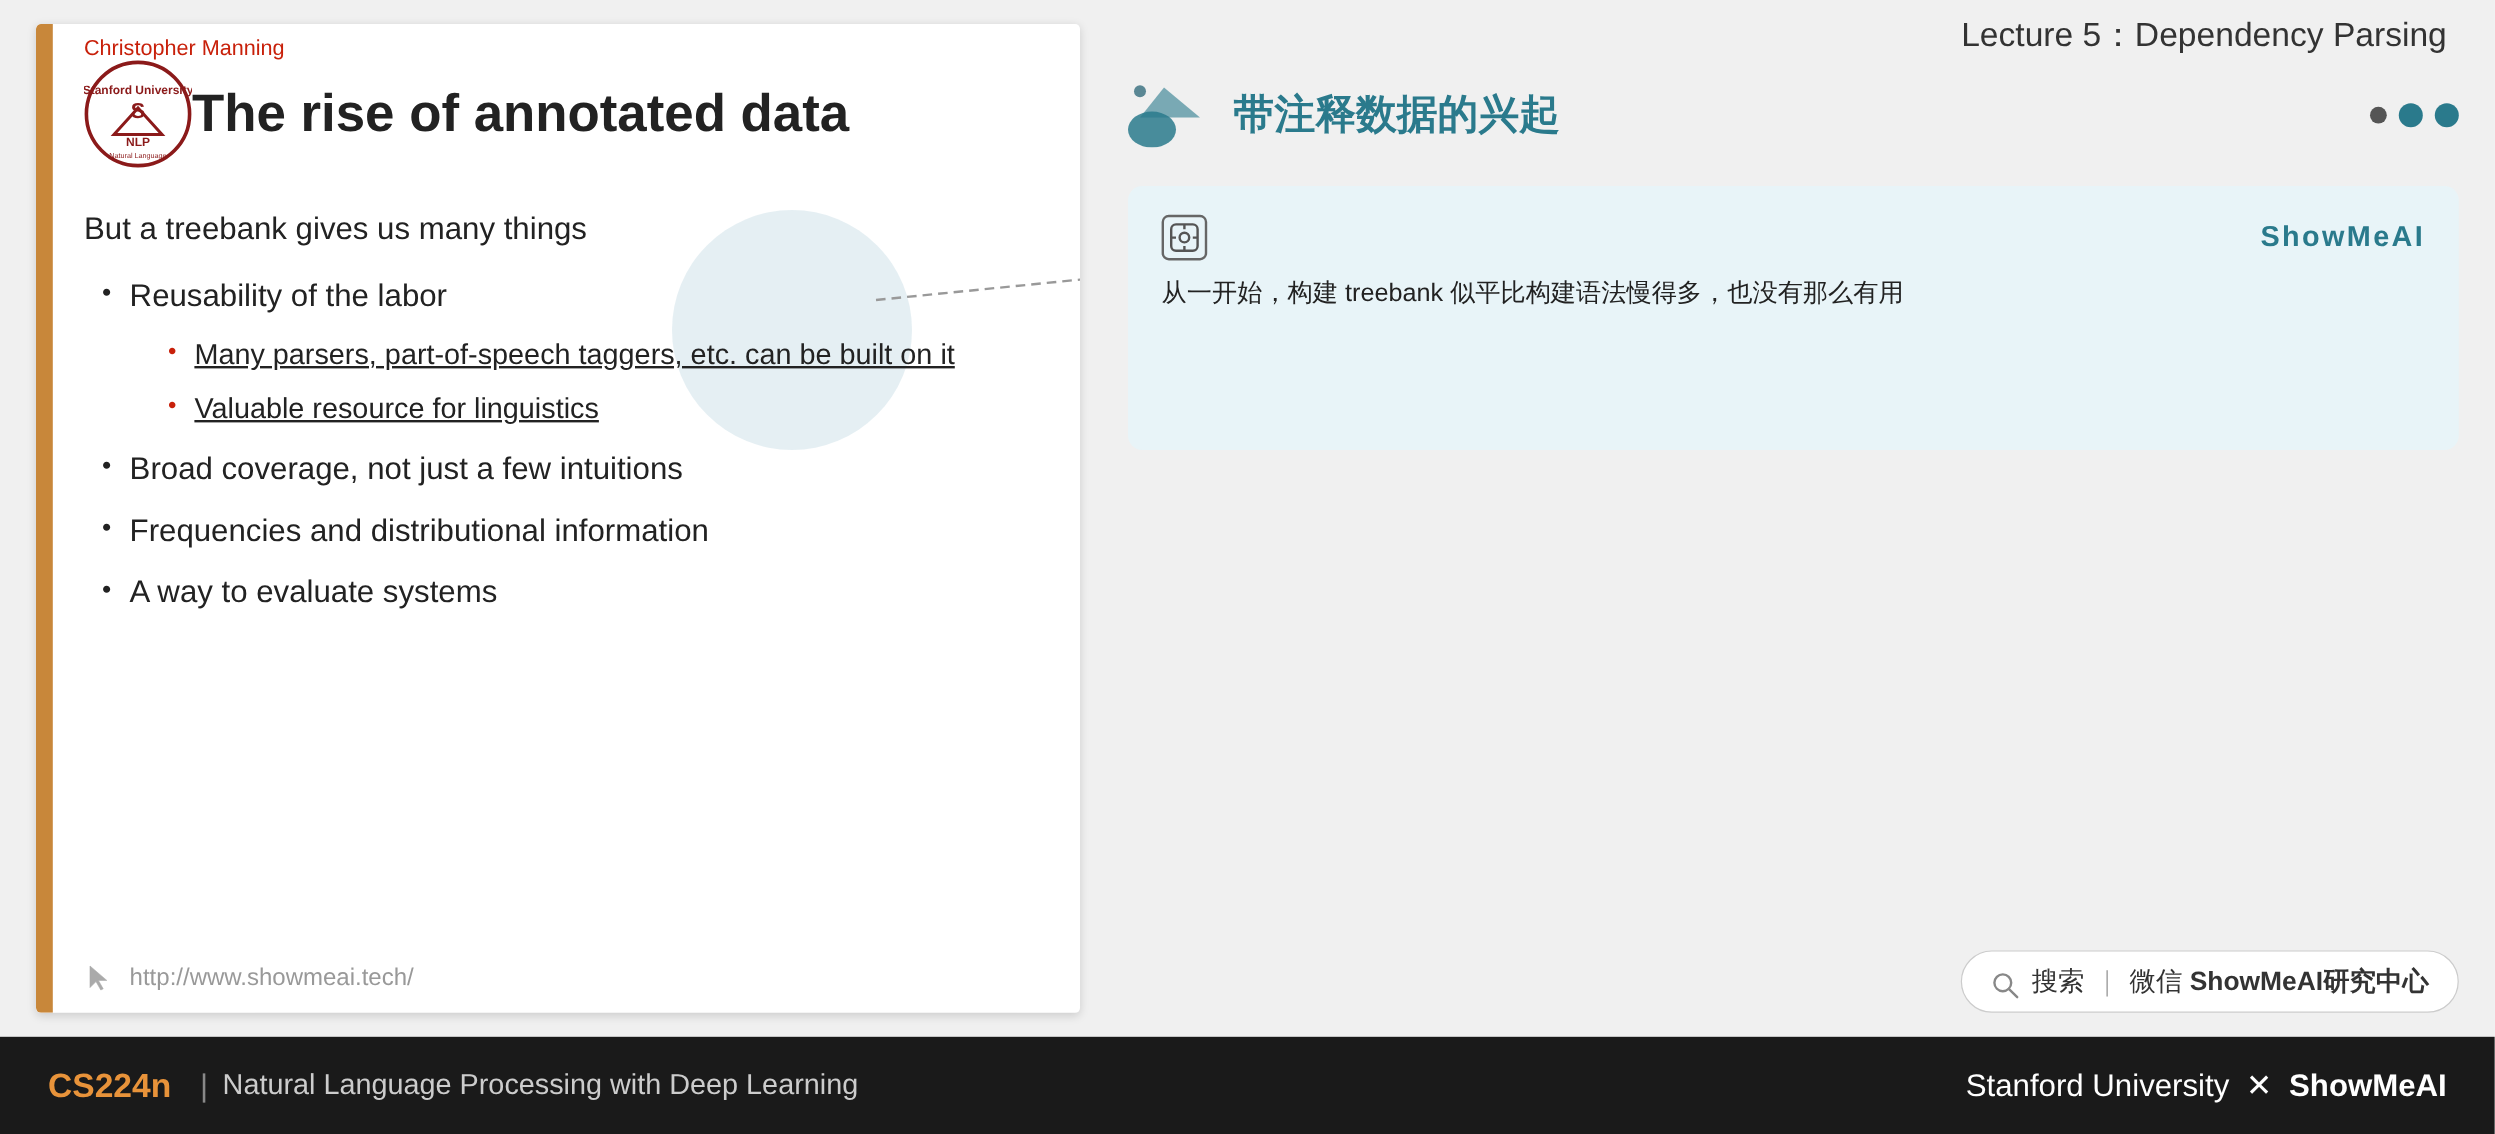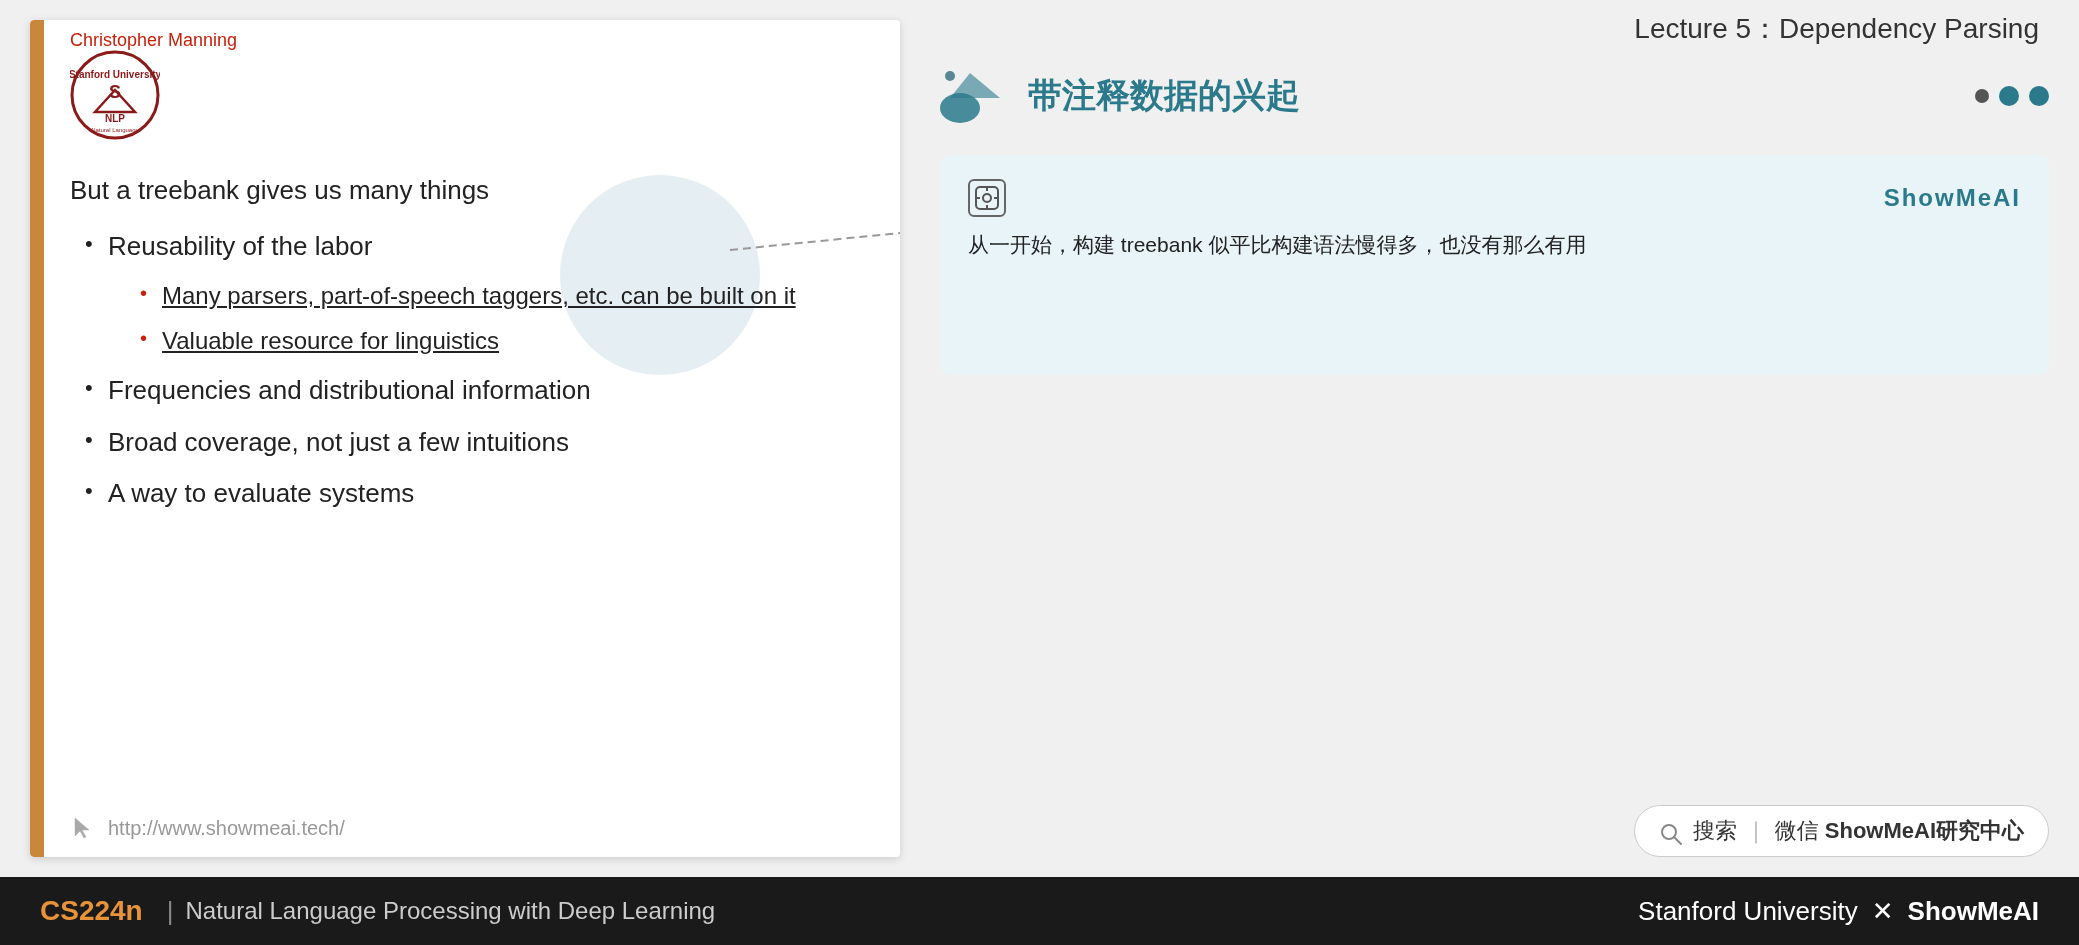--- a/index.html
+++ b/index.html
@@ -283,21 +283,21 @@
       font-size: 22px;
     }
 
     .search-text-bold {
       font-weight: bold;
     }
 
     
     .bottom-bar {
       background: #1a1a1a;
-      height: 68px;
+      height: 81px;
       display: flex;
       align-items: center;
       padding: 0 40px;
       flex-shrink: 0;
     }
 
     .bottom-left {
       display: flex;
       align-items: center;
       color: white;
@@ -370,20 +370,21 @@
           <text x="45" y="28" text-anchor="middle" font-size="10" fill="#8b1a1a" font-weight="bold">Stanford University</text>
 
           <text x="45" y="48" text-anchor="middle" font-size="18" fill="#8b1a1a" font-weight="bold">S</text>
 
           <polygon points="25,62 45,40 65,62" fill="none" stroke="#8b1a1a" stroke-width="2.5"></polygon>
 
           <text x="45" y="72" text-anchor="middle" font-size="10" fill="#8b1a1a" font-weight="bold">NLP</text>
           <text x="45" y="82" text-anchor="middle" font-size="6" fill="#8b1a1a">Natural Language</text>
         </svg>
 
+        <h1 class="slide-title">The rise of annotated data</h1>
       </div>
 
       <div class="circle-decoration"></div>
 
       <svg style="position:absolute; top:190px; right:-50px; width:220px; height:80px; overflow:visible; z-index:10;">
         <line x1="0" y1="40" x2="200" y2="20" stroke="#999" stroke-width="2" stroke-dasharray="8,5"></line>
         <polygon points="195,14 205,20 193,26" fill="#999"></polygon>
       </svg>
 
       <div class="slide-body">
@@ -391,22 +392,22 @@
         <p class="section-title">But a treebank gives us many things</p>
 
         <ul class="bullet-list">
           <li>
             <span>Reusability of the labor</span>
             <ul class="sub-bullet-list">
               <li>Many parsers, part-of-speech taggers, etc. can be built on it</li>
               <li>Valuable resource for linguistics</li>
             </ul>
           </li>
+          <li>Broad coverage, not just a few intuitions</li>
           <li>Frequencies and distributional information</li>
-          <li>Broad coverage, not just a few intuitions</li>
           <li>A way to evaluate systems</li>
         </ul>
       </div>
     </div>
 
     <div class="slide-footer">
 
       <svg class="footer-icon" viewBox="0 0 28 28" fill="none" xmlns="http://www.w3.org/2000/svg">
         <path d="M5 4 L5 22 L10 17 L14 24 L16 23 L12 16 L19 16 Z" fill="#aaa" stroke="#aaa" stroke-width="0.5"></path>
       </svg>

